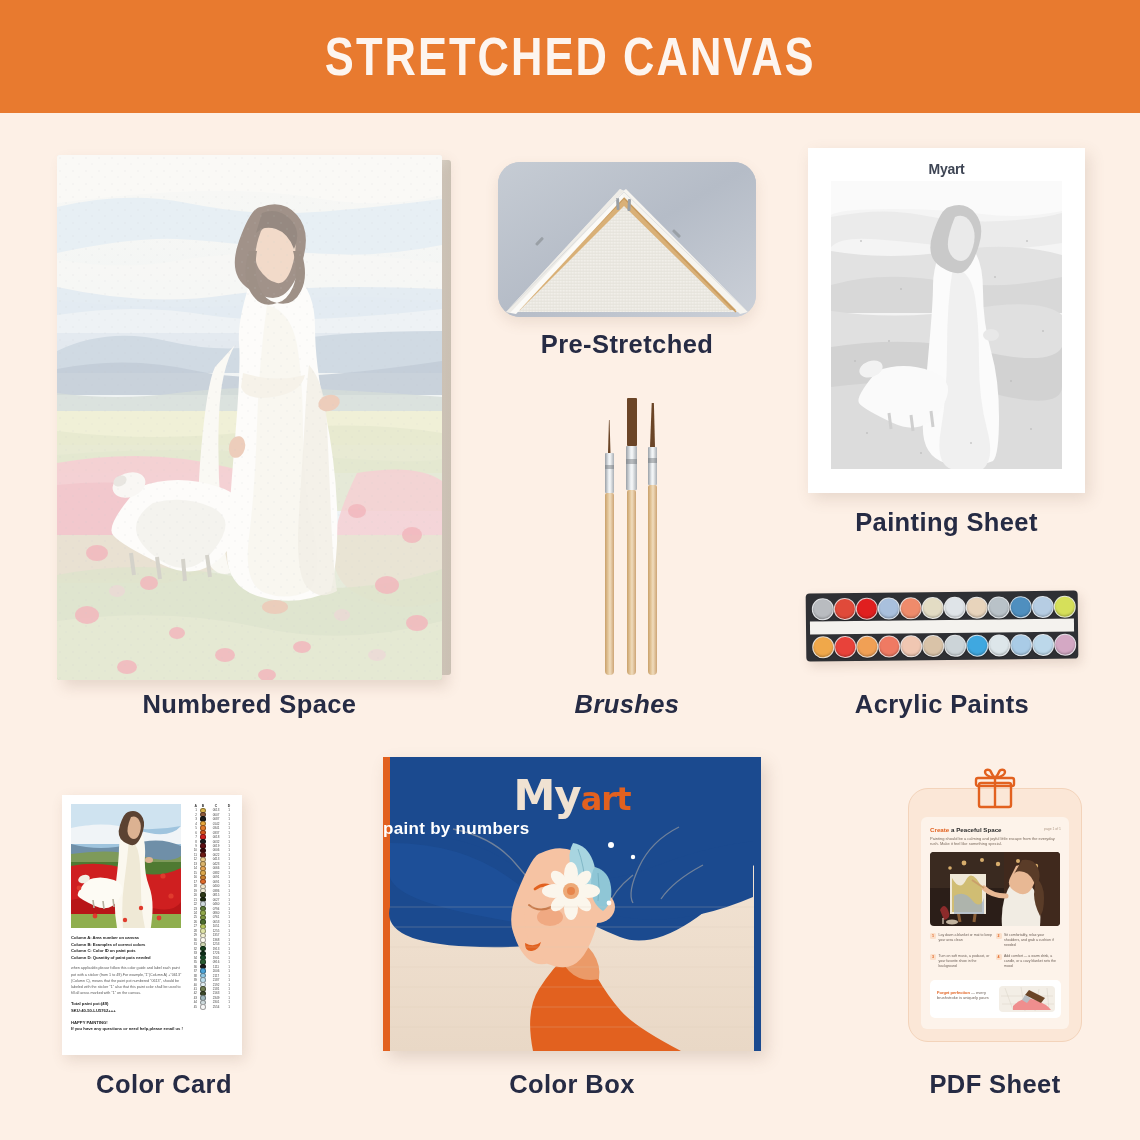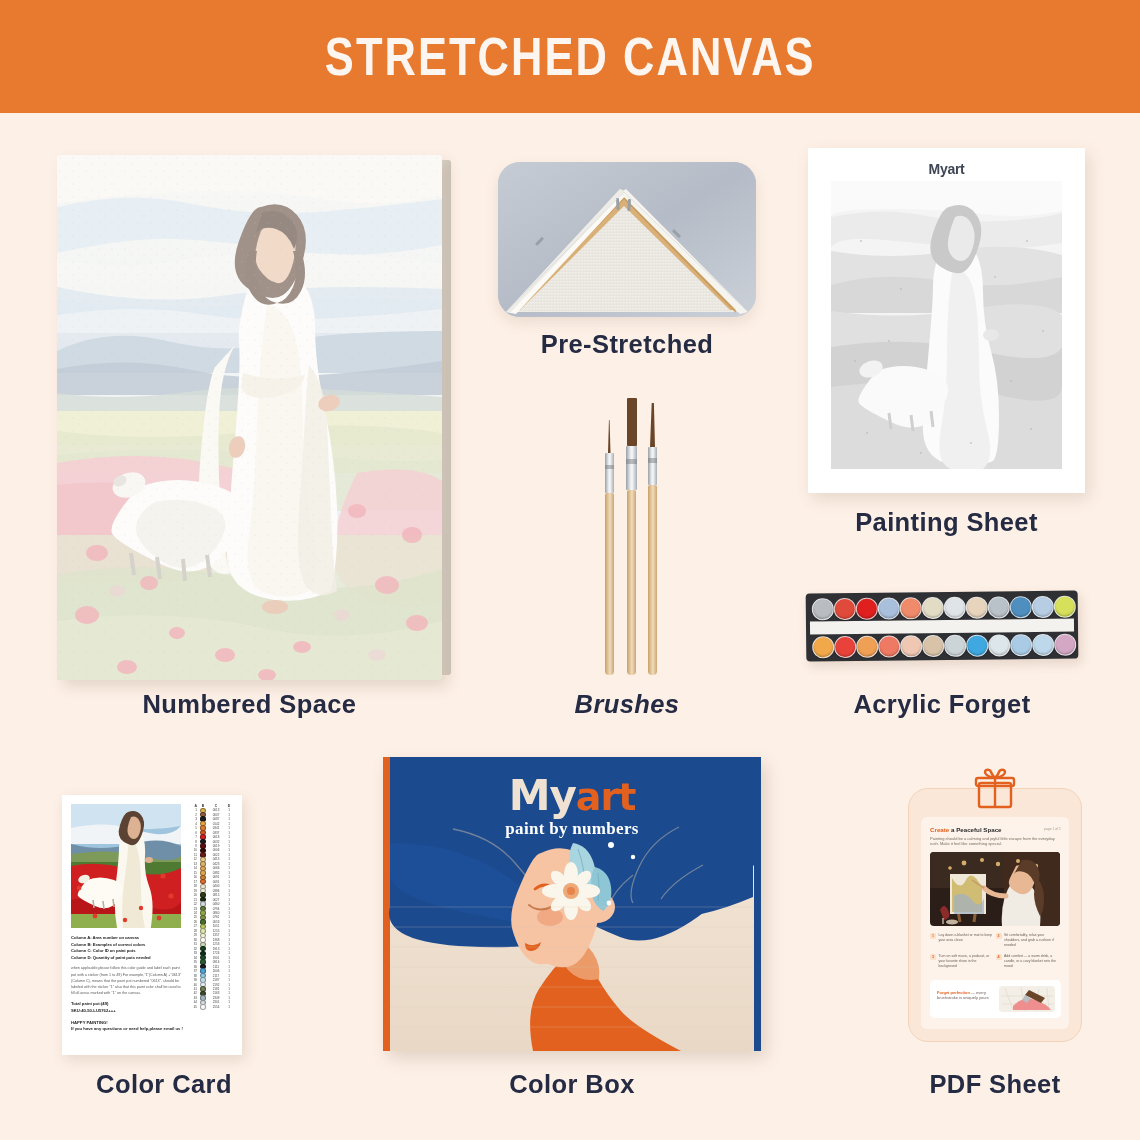--- a/index.html
+++ b/index.html
@@ -103,22 +103,22 @@
   .cc-c4{width:9px;text-align:center;}
   
   .myartbox{
     position:absolute;left:383px;top:757px;width:378px;height:294px;
     background:#1b4a8f;overflow:hidden;
     box-shadow:5px 7px 16px rgba(120,90,70,.2);
   }
   .box-spine{position:absolute;left:0;top:0;width:7px;height:100%;background:#e2611f;}
   .box-logo{position:absolute;top:14px;left:0;width:100%;text-align:center;}
   .logo-my{font-size:42px;font-weight:bold;color:#f0e2d2;letter-spacing:-1px;font-family:"DejaVu Sans",sans-serif;}
-  .logo-art{font-size:38px;font-weight:bold;color:#e2611f;letter-spacing:-1px;font-family:"DejaVu Sans",sans-serif;}
-  .box-sub{position:absolute;top:62px;left:0;width:100%;text-align:center;color:#fff;font-size:17px;font-weight:600;letter-spacing:.3px;font-family:Liberation Serif, serif;}
+  .logo-art{font-size:32px;font-weight:bold;color:#e2611f;letter-spacing:-1px;font-family:"DejaVu Sans",sans-serif;}
+  .box-sub{position:absolute;top:62px;left:0;width:100%;color:#fff;font-size:17px;font-weight:600;letter-spacing:.3px;}
   
   .pdfguide{
     position:absolute;left:908px;top:788px;width:172px;height:252px;
     background:#fbe7d7;border:1.4px solid #f3d3ba;border-radius:20px;
   }
   .gift{position:absolute;left:50%;top:-21px;transform:translateX(-50%);}
   .pdf-page{
     position:absolute;left:12px;top:28px;width:148px;height:212px;
     background:#fdf3ea;border-radius:6px;
   }
@@ -353,21 +353,21 @@
       <div class="pot" style="left: 94px; top: 43px; background: rgb(240, 199, 178);"></div>
       <div class="pot" style="left: 116px; top: 43px; background: rgb(217, 195, 168);"></div>
       <div class="pot" style="left: 138px; top: 43px; background: rgb(204, 212, 216);"></div>
       <div class="pot" style="left: 160px; top: 43px; background: rgb(63, 168, 224);"></div>
       <div class="pot" style="left: 182px; top: 43px; background: rgb(221, 230, 234);"></div>
       <div class="pot" style="left: 204px; top: 43px; background: rgb(169, 203, 230);"></div>
       <div class="pot" style="left: 226px; top: 43px; background: rgb(188, 216, 234);"></div>
       <div class="pot" style="left: 248px; top: 43px; background: rgb(212, 168, 196);"></div>
     </div>
 </div>
-<div class="label" style="left:806px;top:690px;width:272px;">Acrylic Forget</div>
+<div class="label" style="left:806px;top:690px;width:272px;">Acrylic Paints</div>
 
 <div class="colorcard">
   <div class="cc-img">
     <svg viewBox="0 0 110 124" preserveAspectRatio="none" style="width:100%;height:100%;display:block">
       <rect width="110" height="124" fill="#9fc4de"></rect>
       <path d="M0 0h110v22q-30 6-60 1T0 26z" fill="#cfe3f0"></path>
       <path d="M0 24q34-8 66 2t44-4v18H0z" fill="#f0f4f7"></path>
       <path d="M0 40q30 8 60 0t50 2v14H0z" fill="#6f8fa8"></path>
       <path d="M0 50q40-6 70 2t40 0v12H0z" fill="#7e9a5a"></path>
       <path d="M0 58h110v66H0z" fill="#4f7a32"></path>

